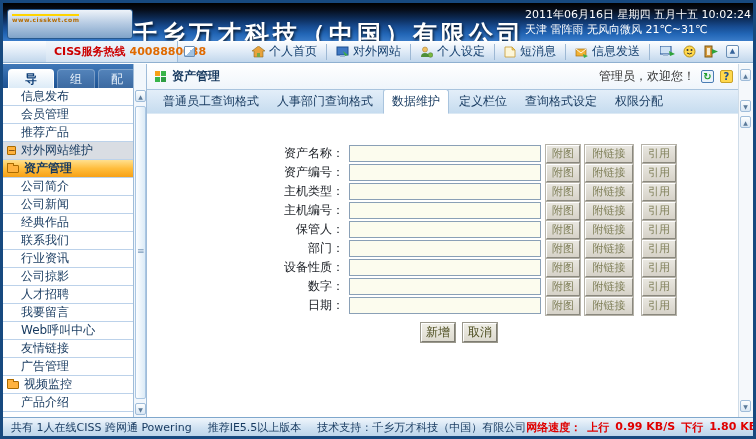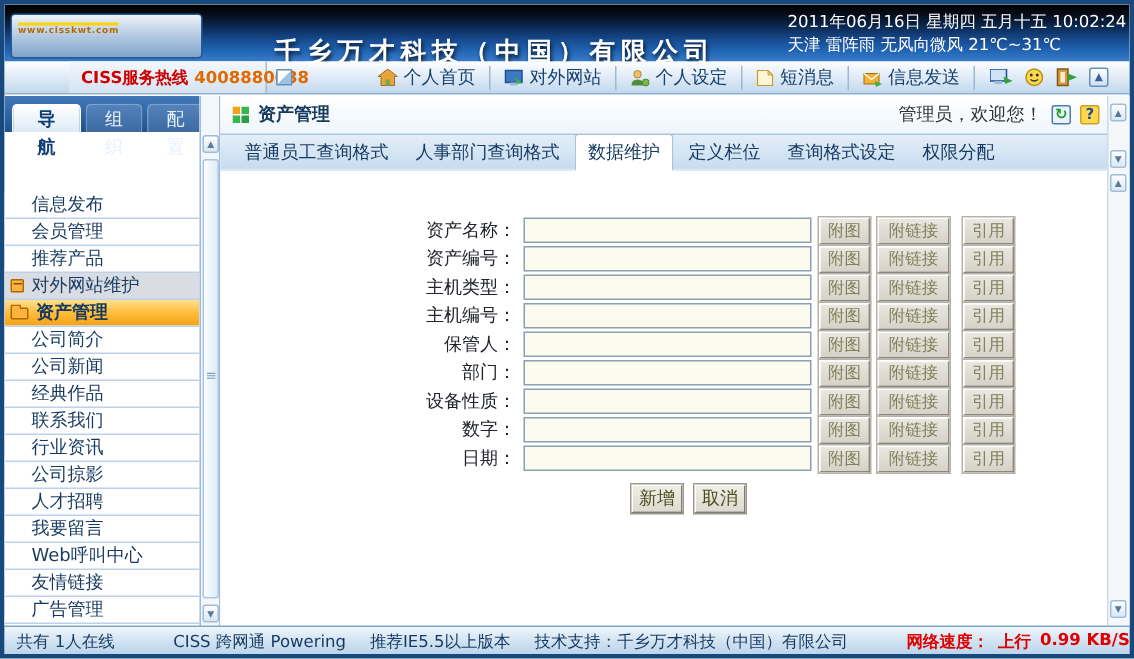--- a/index.html
+++ b/index.html
@@ -17,21 +17,21 @@
     background:linear-gradient(180deg,#eef3f9 0%,#b9cde4 45%,#7fa3c9 100%);
     border:1px solid #27598f;padding:1px 4px;position:relative;}
   .logo-main{display:flex;align-items:center;gap:3px;}
   .logo-ciss{font-style:italic;font-weight:bold;font-size:19px;color:#1274cf;
     text-shadow:0 1px 0 #fff;letter-spacing:-1px;line-height:19px;}
   .logo-boxes{display:flex;gap:2px;}
   .logo-box{width:13px;height:13px;border-radius:2px;background:linear-gradient(180deg,#4f9fe0,#1356a8);
     color:#fff;font-size:9px;font-weight:bold;text-align:center;line-height:13px;border:1px solid #0d3f7d;}
   .logo-url{font-size:6px;color:#b36a00;font-weight:bold;letter-spacing:.5px;line-height:7px;
     border-top:2px solid #ffd400;display:inline-block;margin-top:0;}
-  .company-title{flex:1;text-align:center;color:#fff;font-size:17px;font-weight:bold;
+  .company-title{flex:1;text-align:center;color:#fff;font-size:24px;font-weight:bold;
     letter-spacing:4px;text-shadow:1px 2px 3px rgba(0,0,0,.8);white-space:nowrap;margin-top:24px;}
   .banner-info{width:228px;color:#fff;font-size:11px;line-height:15px;padding-right:8px;white-space:nowrap;}
   
   .toolbar-row{position:absolute;left:0;top:38px;width:750px;height:22px;
     background:linear-gradient(180deg,#fdfeff 0%,#dde9f6 55%,#c2d7ec 100%);
     border-bottom:1px solid #8fb0d0;display:flex;align-items:center;}
   .hotline{width:132px;padding-left:8px;white-space:nowrap;border-right:1px solid #9fbcd9;
     height:100%;display:flex;align-items:center;gap:4px;background:linear-gradient(180deg,#f2f7fc,#d4e3f2);margin-left:43px;}
   .hotline-label{color:#cc0000;font-weight:bold;font-size:11px;}
   .hotline-number{color:#e06a00;font-weight:bold;font-size:11px;}
@@ -49,21 +49,21 @@
   
   .body{position:absolute;left:0;top:61px;width:750px;height:353px;display:flex;}
   
   .sidebar{width:130px;height:100%;background:#fff;display:flex;flex-direction:column;}
   .side-tabs{height:24px;background:linear-gradient(180deg,#4179b8 0%,#2a61a2 60%,#1d5292 100%);
     display:flex;align-items:flex-end;padding:0 0 0 5px;gap:3px;}
   .side-tab{height:19px;line-height:19px;padding:0 12px;color:#e8f1fa;font-size:12px;cursor:pointer;
     background:rgba(255,255,255,.14);border-radius:4px 4px 0 0;border:1px solid rgba(255,255,255,.25);border-bottom:none;}
   .side-tab.active{background:linear-gradient(180deg,#ffffff,#dcebf7);color:#0d3e77;font-weight:bold;
     padding:0 16px;border:1px solid #fff;border-bottom:none;}
-  .side-menu{flex:1;overflow:hidden;background:#fff;margin-top:40px;}
+  .side-menu{flex:1;overflow:hidden;background:#fff;}
   .side-item{display:flex;align-items:center;height:18px;line-height:17px;border-bottom:1px solid #bcd2ea;
     padding-left:18px;color:#16395f;cursor:pointer;background:#fff;white-space:nowrap;}
   .side-item .minus-icon,.side-item .folder-icon{display:none;}
   .side-item.group-expanded,.side-item.group,.side-item.group-selected{padding-left:4px;}
   .side-item.group-expanded{background:#d9dde3;}
   .side-item.group-selected{background:linear-gradient(180deg,#ffe08e 0%,#ffbd3c 50%,#f7a117 100%);font-weight:bold;}
   .minus-icon{width:9px;height:9px;background:#ffb23e;border:1px solid #a96a00;border-radius:1px;
     color:#5c3000;font-size:9px;line-height:7px;text-align:center;margin-right:5px;flex:none;}
   .minus-icon::before{content:"−";}
   .side-item.group-expanded .minus-icon{display:block;}
@@ -114,21 +114,21 @@
     border:1px solid #fff;border-right-color:#7e7c72;border-bottom-color:#7e7c72;box-shadow:0 0 0 1px #9a988c;
     color:#4c4c1f;font-size:12px;padding:0 4px;cursor:pointer;
     font-family:"DejaVu Sans","Liberation Sans",sans-serif;}
   
   .main-scroll{position:absolute;right:0;top:0;bottom:0;width:15px;background:#f5f8fb;border-left:1px solid #cfdce8;}
   .main-scroll .sbtn{left:1px;}
   .ms-up1{top:5px;} .ms-down1{top:36px;} .ms-up2{top:52px;} .ms-down2{bottom:5px;}
   
   .statusbar{position:absolute;left:0;top:414px;width:750px;height:19px;
     background:linear-gradient(180deg,#f0f6fc 0%,#cdE0f1 60%,#bdd5ea 100%);
-    border-top:1px solid #7fa7cc;display:flex;align-items:center;font-size:11px;color:#16395f;gap:39px;}
+    border-top:1px solid #7fa7cc;display:flex;align-items:center;font-size:11px;color:#16395f;}
   .online{width:148px;padding-left:8px;white-space:nowrap;}
   .sb-info{flex:1;display:flex;gap:16px;white-space:nowrap;}
   .network{margin-left:auto;color:#e00000;padding-right:6px;display:flex;gap:6px;white-space:nowrap;font-weight:bold;font-size:11px;}
   .network span{font-weight:normal;font-weight:bold;}
 </style>
 </head>
 <body>
 
 <div class="window">
 

